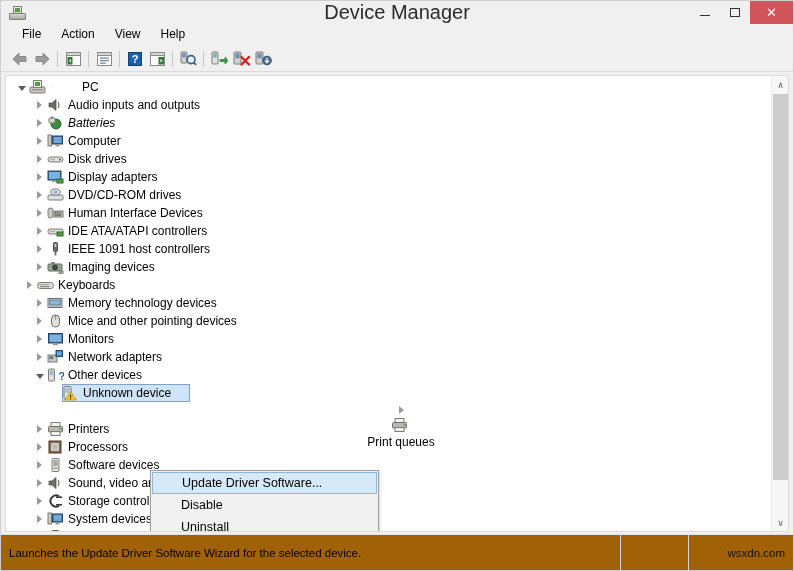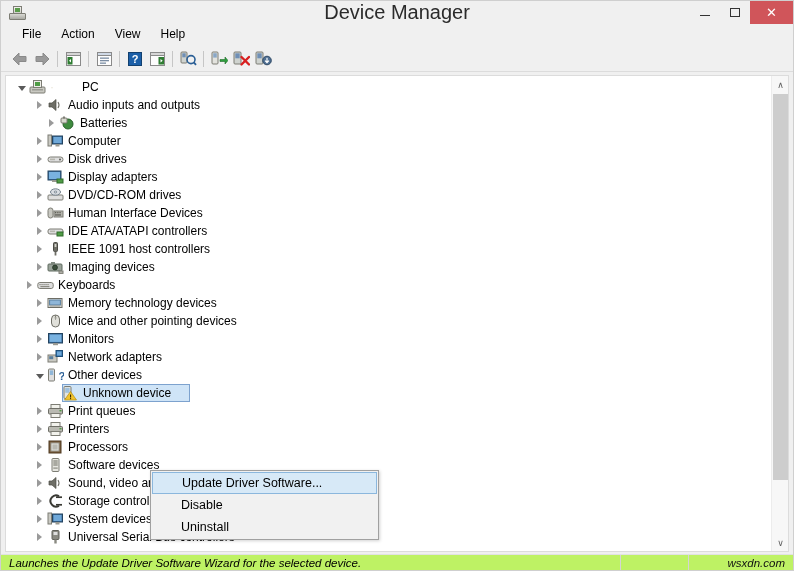--- a/index.html
+++ b/index.html
@@ -255,28 +255,27 @@
   }
   .ctx-item.hl {
     background: #d7e9f7;
     border: 1px solid #8bb7dd;
     margin: 0 1px;
     padding-left: 29px;
   }
 
   
   .statusbar {
-    height: 16px;
-    background: #bef264;
+    height: 36px;
+    background: #a16207;
     display: flex;
     align-items: stretch;
     flex: 0 0 auto;
     border-top: 1px solid #e2e2e2;
     box-sizing: border-box;
-    font-style: italic;
   }
   .status-panel {
     font-size: 11.5px;
     color: #000;
     display: flex; align-items: center;
     padding-left: 8px;
     box-sizing: border-box;
   }
   .status-main { flex: 1 1 auto; border-right: 1px solid #d4d4d4; }
   .status-mid  { width: 68px; border-right: 1px solid #d4d4d4; }
@@ -417,21 +416,21 @@
             </div>
           <div class="node-icon">
             <svg width="17" height="16" viewBox="0 0 17 16">
               <path d="M2 6 L5 6 L9 2.5 L9 13.5 L5 10 L2 10 Z" fill="#6e6e66" stroke="#4a4a44" stroke-width="0.7"></path>
               <path d="M11 5 Q13 8 11 11" stroke="#6e6e66" fill="none" stroke-width="1.1"></path>
             </svg>
           </div>
           <span class="node-label">Audio inputs and outputs</span>
         </div>
 
-        <div class="tree-row" style="padding-left:38px;">
+        <div class="tree-row" style="padding-left:26px;font-style:italic;">
           <div class="expander">
               <span class="tri tri-collapsed"></span>
             </div>
           <div class="node-icon">
             <svg width="17" height="16" viewBox="0 0 17 16">
               <circle cx="9" cy="9" r="5" fill="#3f8b3f" stroke="#27602a"></circle>
               <rect x="2" y="3" width="6" height="5" rx="1" fill="#d9d9cf" stroke="#7d7d74"></rect>
               <rect x="4" y="1.5" width="2" height="2" fill="#7d7d74"></rect>
             </svg>
           </div>
@@ -652,21 +651,21 @@
               <rect x="2" y="1.5" width="7" height="12" rx="1" fill="#e6e6e0" stroke="#7d7d74"></rect>
               <rect x="3.2" y="2.8" width="4.4" height="5" fill="#9fc0dd"></rect>
               <path d="M8.5 6.5 L14.5 15 L2.5 15 Z" fill="#f2c32e" stroke="#b08d12" stroke-width="0.7"></path>
               <rect x="8" y="9.5" width="1.1" height="3" fill="#3a2e00"></rect>
               <rect x="8" y="13.1" width="1.1" height="1.1" fill="#3a2e00"></rect>
             </svg>
           </div>
           <span class="node-label">Unknown device</span>
         </div>
 
-        <div class="tree-row" style="padding-left:26px;">
+        <div class="tree-row" style="padding-left:26px;flex-direction:column;">
           <div class="expander">
               <span class="tri tri-collapsed"></span>
             </div>
           <div class="node-icon">
             <svg width="17" height="16" viewBox="0 0 17 16">
               <rect x="4" y="1.5" width="9" height="4" fill="#f2f2ec" stroke="#7d7d74"></rect>
               <rect x="1.5" y="5.5" width="14" height="5.5" rx="1" fill="#b9b9b1" stroke="#6e6e66"></rect>
               <rect x="4" y="10.5" width="9" height="4" fill="#f2f2ec" stroke="#7d7d74"></rect>
               <rect x="12.5" y="7" width="2" height="1.4" fill="#4f9c45"></rect>
             </svg>

